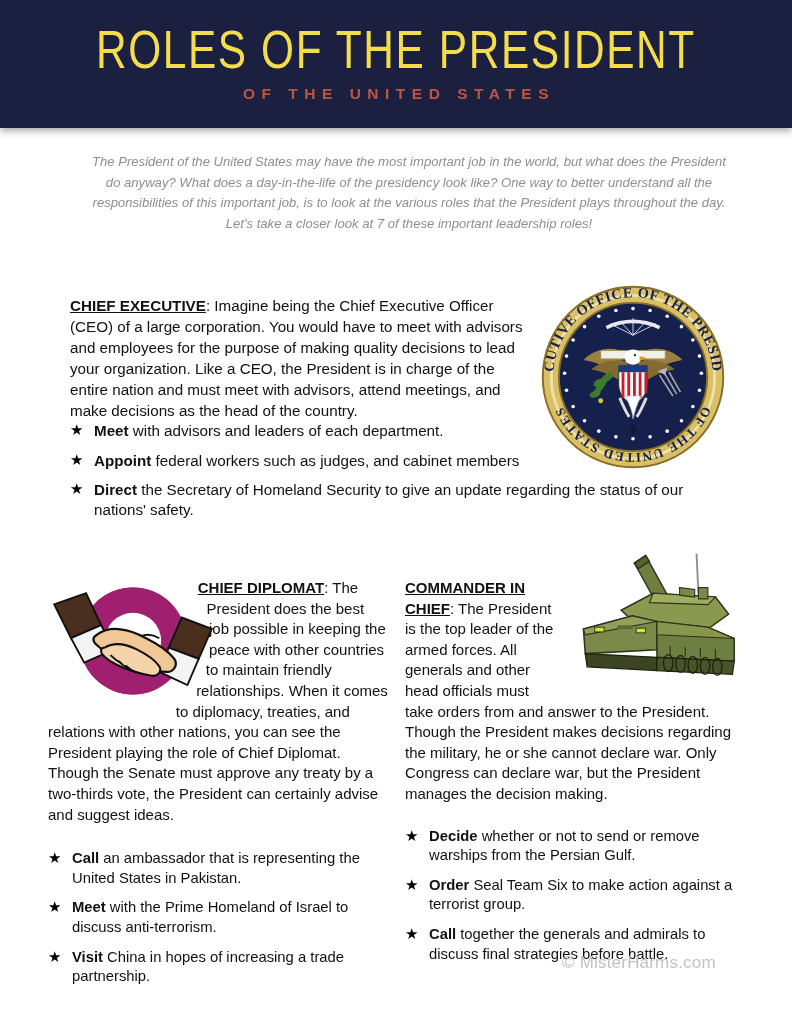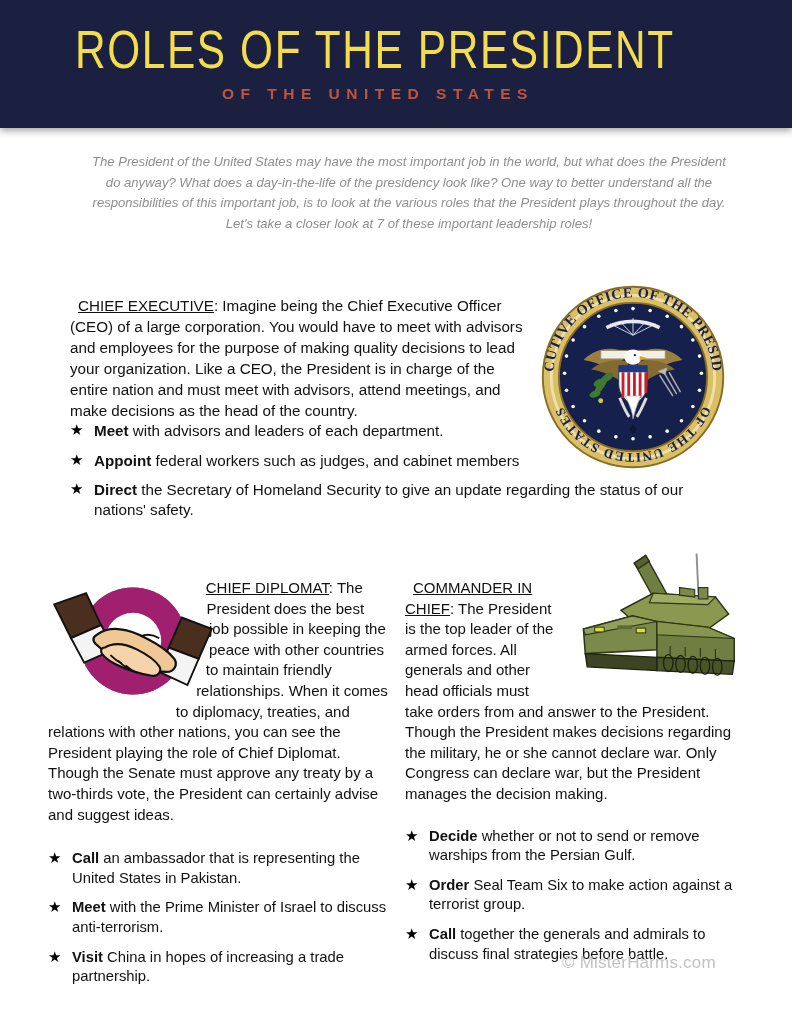--- a/index.html
+++ b/index.html
@@ -24,21 +24,21 @@
     background: #1b2041;
     display: flex;
     align-items: center;
     justify-content: center;
     box-shadow: 0 3px 7px rgba(0,0,0,0.35);
     overflow: hidden;
   }
   .banner-inner {
     display: flex;
     align-items: center;
-    justify-content: flex-start;
+    justify-content: center;
     gap: 34px;
     width: 100%;
   }
   .banner-text {
     text-align: center;
     padding-bottom: 4px;
   }
   .banner-title {
     color: #f4dd4c;
     font-family: "Liberation Sans Narrow", "Liberation Sans", sans-serif;
@@ -87,23 +87,22 @@
     margin: -14px -8px 6px 14px;
     shape-outside: circle(50%);
   }
   .body-text {
     font-size: 15.2px;
     line-height: 20.9px;
     color: #111111;
   }
   .exec-para { width: 455px; }
   .role-label {
-    font-weight: normal;
+    font-weight: bold;
     text-decoration: underline;
-    margin-left: 8px;
   }
 
   
   ul.bullets {
     list-style: none;
     margin: 0;
     padding: 0;
   }
   ul.bullets li {
     position: relative;
@@ -334,21 +333,21 @@
 
     <div class="body-text">
       <span class="role-label">CHIEF DIPLOMAT</span><span>: </span><span>The President does the best job possible in keeping the peace with other countries to maintain friendly relationships.  When it comes to diplomacy, treaties, and relations with other nations, you can see the President playing the role of Chief Diplomat. Though the Senate must approve any treaty by a two-thirds vote, the President can certainly advise and suggest ideas.</span>
     </div>
 
     <ul class="bullets diplomat-bullets">
       <li>
         <span class="star-glyph">★</span><b>Call</b><span> an ambassador that is representing the United States in Pakistan.</span>
       </li>
       <li>
-        <span class="star-glyph">★</span><b>Meet</b><span> with the Prime Minister of Israel to discuss anti-terrorism.</span>
+        <span class="star-glyph">★</span><b>Meet</b><span> with the Prime Homeland of Israel to discuss anti-terrorism.</span>
       </li>
       <li>
         <span class="star-glyph">★</span><b>Visit</b><span> China in hopes of increasing a trade partnership.</span>
       </li>
     </ul>
   </div>
 
   <div class="col col-right">
 
     <div class="tank-wrap">

